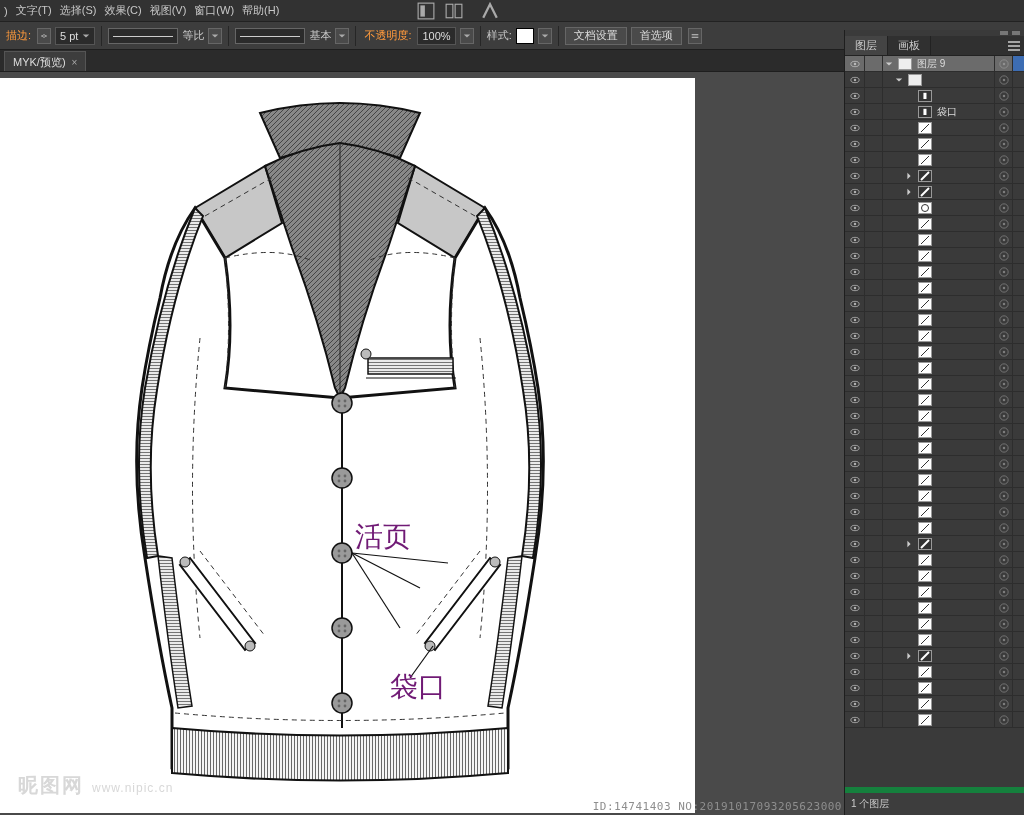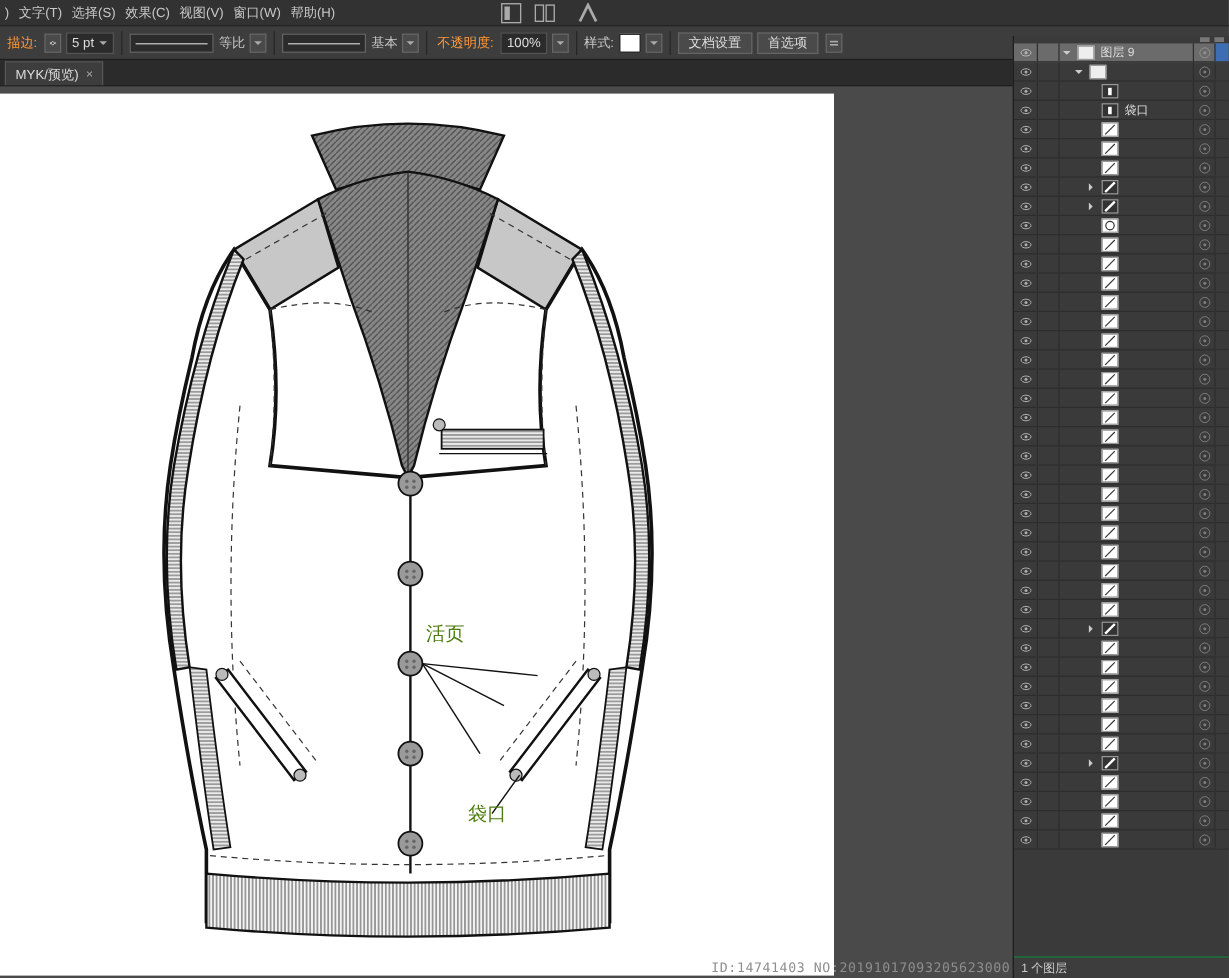--- a/index.html
+++ b/index.html
@@ -96,22 +96,22 @@
     background: #ffffff;
     position: relative;
     overflow: hidden;
   }
   
   .vest-svg { position: absolute; left: 50px; top: 10px; width: 580px; height: 720px; }
 
   .annotation {
     position: absolute;
     font-family: "SimSun","宋体",serif;
-    font-size: 16px;
-    color: #4d7c0f;
+    font-size: 28px;
+    color: #701a75;
   }
 
   
   .watermark {
     position: absolute; left: 18px; bottom: 14px;
     color: #d8d8d8; font-size: 20px; font-weight: bold;
     letter-spacing: 2px;
     display: flex; align-items: baseline; gap: 8px;
     pointer-events: none;
   }
@@ -201,23 +201,23 @@
   }
   .lr-target svg { width: 10px; height: 10px; opacity: .6; }
   .lr-flag {
     width: 12px; height: 100%;
     border-left: 1px solid #2d2d2d;
     background: #3a3a3a;
   }
   .lr-flag.blue { background: #3d6db3; }
 
   .panel-status {
-    height: 18px;
+    height: 28px;
     background: #3d3d3d;
-    border-top: 1px solid #15803d;
+    border-top: 6px solid #15803d;
     color: #ccc; font-size: 10px;
     padding-left: 6px;
     display: flex; align-items: center;
   }
 </style>
 </head>
 <body>
 
 <div class="menubar">
   <span>)</span>
@@ -448,30 +448,43 @@
         <line x1="302" y1="465" x2="370" y2="500"></line>
         <line x1="302" y1="465" x2="398" y2="475"></line>
         <line x1="302" y1="465" x2="350" y2="540"></line>
         <line x1="383" y1="558" x2="360" y2="590"></line>
       </g>
     </svg>
 
     <div class="annotation" style="left:355px; top:440px;">活页</div>
     <div class="annotation" style="left:390px; top:590px;">袋口</div>
 
+    <div class="watermark">
+      <span>昵图网</span>
+      <span class="sub">www.nipic.cn</span>
+    </div>
   </div>
 </div>
 
 <div class="idstamp">ID:14741403 NO:20191017093205623000</div>
 
 <div class="panel">
   <div class="panel-ctrl">
     <span class="pc"></span>
       <span class="pc"></span>
   </div>
+  <div class="panel-tabs">
+    <div class="panel-tab active">图层</div>
+    <div class="panel-tab">画板</div>
+    <div class="menu">
+      <svg width="12" height="10" viewBox="0 0 12 10">
+          <path d="M0 1h12M0 5h12M0 9h12" stroke="#ccc" stroke-width="1.5"></path>
+        </svg>
+    </div>
+  </div>
 
   <div class="layer-list" id="layer-list">
       <div class="layer-row hdr">
         <div class="lr-vis">
           <svg viewBox="0 0 12 8">
             <ellipse cx="6" cy="4" rx="5" ry="3.2" fill="none" stroke="#ccc" stroke-width="1"></ellipse>
             <circle cx="6" cy="4" r="1.5" fill="#ccc"></circle>
           </svg>
         </div>
         <div class="lr-lock"></div>

